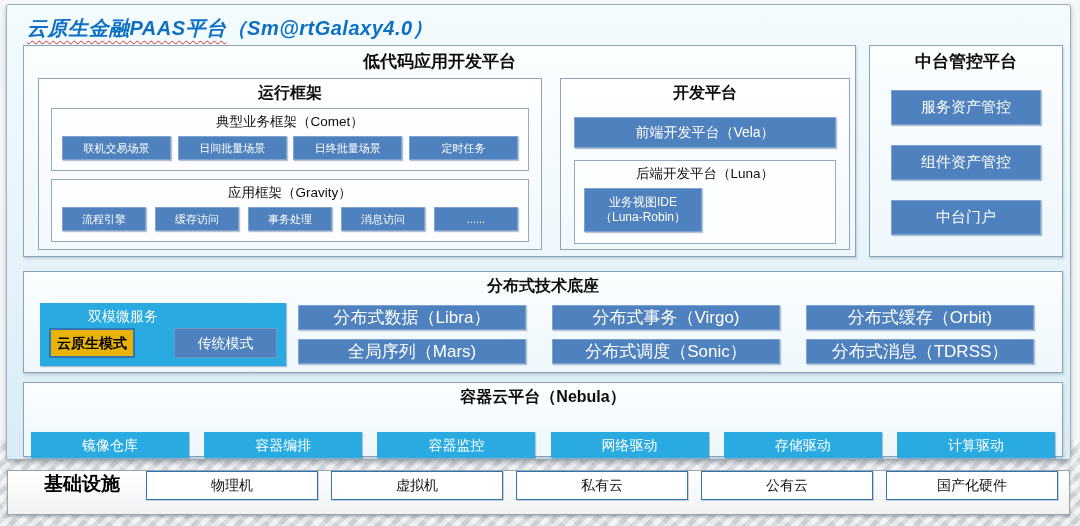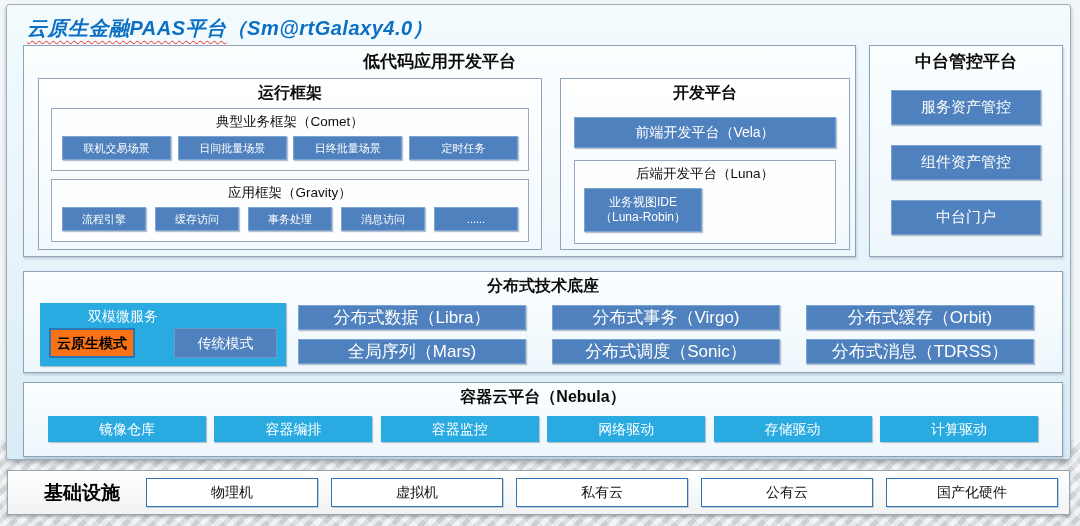--- a/index.html
+++ b/index.html
@@ -77,42 +77,42 @@
   .midctl { left: 862px; top: 40px; width: 194px; height: 212px; }
   .midctl-btns { display: flex; flex-direction: column; align-items: center; margin-top: 16px; gap: 20px; font-family: Liberation Serif, serif; }
   .midctl-btns .blue-btn { width: 150px; height: 35px; line-height: 33px; font-size: 15px; }
 
   
   .distributed { left: 16px; top: 266px; width: 1040px; height: 102px; }
   .dualmode { position: absolute; left: 16px; top: 31px; width: 246px; height: 63px;
               background: #29abe2; box-shadow: 1px 1px 1px rgba(80,100,130,.4); }
   .dualmode-title { color: #fff; font-size: 14px; text-align: left; height: 25px; line-height: 26px; margin-left: 48px; }
   .mode-row { display: flex; justify-content: space-between; padding: 0 9px; }
-  .mode-native { width: 90px; height: 30px; background: #f97316; border: 2px solid #2e75b6;
+  .mode-native { width: 90px; height: 30px; background: #eab308; border: 2px solid #2e75b6;
                  color: #000; font-size: 14px; line-height: 26px; text-align: center; font-weight: bold; }
   .mode-trad { width: 108px; height: 30px; background: #4e81bd; border: 1px solid #6d97c8;
                color: #fff; font-size: 14px; line-height: 28px; text-align: center; margin-left: 39px; }
   .dist-grid { position: absolute; left: 274px; top: 33px;
                display: grid; grid-template-columns: repeat(3, 228px);
                column-gap: 26px; row-gap: 9px; }
   .dist-grid .blue-btn { height: 25px; line-height: 23px; font-size: 17px; }
 
   
   .nebula { left: 16px; top: 377px; width: 1040px; height: 75px; }
-  .nebula-row { display: flex; justify-content: space-between; padding: 0 24px; margin-top: 7px; }
+  .nebula-row { display: flex; justify-content: space-between; padding: 0 7px; margin-top: 23px; }
   .cyan-btn { background: #29abe2; color: #fff; width: 158px; height: 26px;
               line-height: 26px; text-align: center; font-size: 14px;
               box-shadow: 1px 1px 1px rgba(80,100,130,.35); }
 
   
   .infra-strip {
     position: absolute; left: 7px; top: 470px; width: 1063px; height: 45px;
     background: linear-gradient(180deg, #ffffff, #f0f2f3);
     border: 1px solid #98a3ac; box-shadow: 0 2px 2px rgba(60,70,80,.3);
-    display: flex; align-items: center;
+    display: flex; align-items: flex-start;
   }
   .infra-label { font-size: 19px; font-weight: bold; color: #000; margin-left: 36px; white-space: nowrap; }
   .infra-boxes { display: flex; gap: 13px; margin-left: 26px; font-family: Liberation Serif, serif; }
   .infra-box { width: 172px; height: 29px; background: #fff; border: 1px solid #2e75b6;
                text-align: center; line-height: 27px; font-size: 14px; color: #111;
                box-shadow: 1px 1px 0 rgba(150,165,180,.5); }
 </style>
 </head>
 <body>
 

